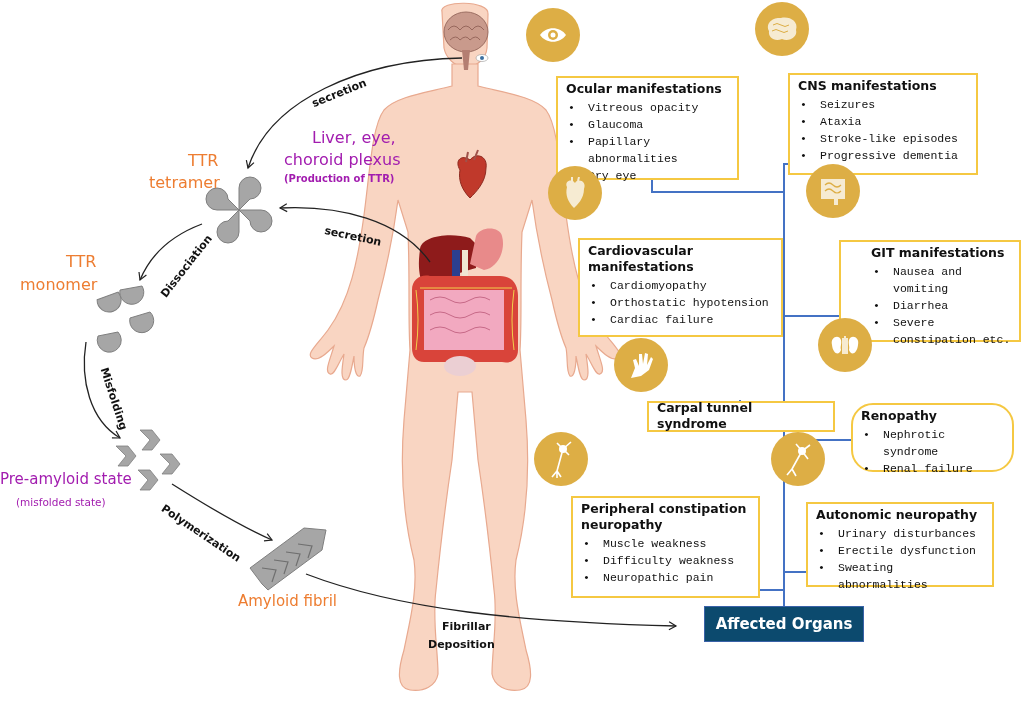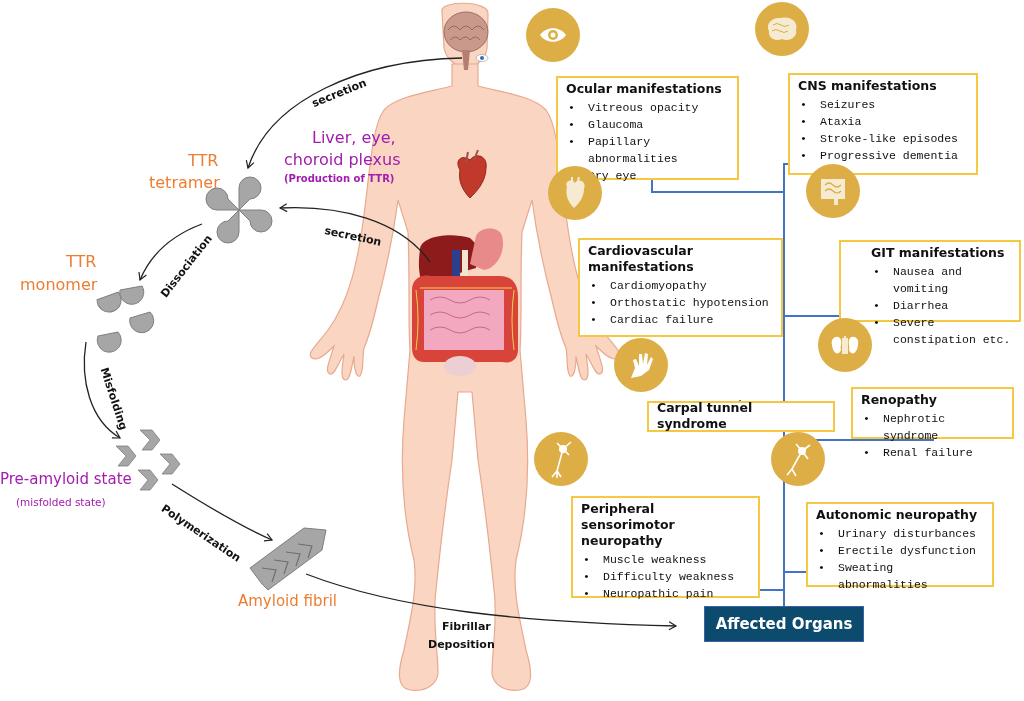--- a/index.html
+++ b/index.html
@@ -177,21 +177,21 @@
     <li>Cardiac failure</li>
   </ul>
 </div>
 <div class="icon-circle" style="left:548px;top:166px;">
   <svg width="26" height="32" viewBox="0 0 26 32" style="position:static">
         <path d="M5,10 C2,4 10,1 13,6 C16,1 25,4 22,12 C22,22 15,28 12,31 C6,25 3,18 5,10 Z" fill="#F6EBD2"></path>
         <path d="M10,4 L10,0 M16,4 L17,0" stroke="#F6EBD2" stroke-width="2"></path>
       </svg>
 </div>
 
-<div class="box" style="left:839px;top:209px;width:182px;height:82px;padding-left:30px;">
+<div class="box" style="left:839px;top:209px;width:182px;height:102px;padding-left:30px;">
   <div class="title">GIT manifestations</div>
   <ul>
     <li>Nausea and vomiting</li>
     <li>Diarrhea</li>
     <li>Severe constipation etc.</li>
   </ul>
 </div>
 <div class="icon-circle" style="left:806px;top:164px;">
   <svg width="30" height="32" viewBox="0 0 30 32" style="position:static">
         <path d="M3,4 L27,4 L27,24 L20,24 L20,30 L16,30 L16,24 L3,24 Z" fill="#F6EBD2"></path>
@@ -201,37 +201,37 @@
 
 <div class="box" style="left:647px;top:370px;width:188px;height:31px;display:flex;align-items:center;">
   <div class="title">Carpal tunnel syndrome</div>
 </div>
 <div class="icon-circle" style="left:614px;top:338px;">
   <svg width="28" height="30" viewBox="0 0 28 30" style="position:static">
         <path d="M4,28 L8,18 L6,10 L9,9 L12,16 L12,4 L15,4 L16,14 L18,3 L21,4 L20,15 L24,7 L26,9 L22,20 L14,26 Z" fill="#fff"></path>
       </svg>
 </div>
 
-<div class="box" style="left:851px;top:356px;width:163px;height:52px;">
+<div class="box" style="left:851px;top:372px;width:163px;height:69px;border-radius:22px;">
   <div class="title">Renopathy</div>
   <ul>
     <li>Nephrotic syndrome</li>
     <li>Renal failure</li>
   </ul>
 </div>
 <div class="icon-circle" style="left:818px;top:318px;">
   <svg width="32" height="22" viewBox="0 0 32 22" style="position:static">
         <path d="M3,11 C1,3 10,0 12,6 C13,10 11,12 12,16 C10,22 4,20 3,11 Z" fill="#fff"></path>
         <path d="M29,11 C31,3 22,0 20,6 C19,10 21,12 20,16 C22,22 28,20 29,11 Z" fill="#fff"></path>
         <path d="M14,4 L14,20 M16,2 L16,20 M18,4 L18,20" stroke="#fff" stroke-width="1.5"></path>
       </svg>
 </div>
 
 <div class="box" style="left:571px;top:465px;width:189px;height:102px;">
-  <div class="title">Peripheral sensorimotor</div>
+  <div class="title">Peripheral constipation</div>
   <div class="title">neuropathy</div>
   <ul>
     <li>Muscle weakness</li>
     <li>Difficulty weakness</li>
     <li>Neuropathic pain</li>
   </ul>
 </div>
 <div class="icon-circle" style="left:534px;top:432px;">
   <svg width="24" height="40" viewBox="0 0 24 40" style="position:static">
         <circle cx="14" cy="10" r="4" fill="#fff"></circle>

